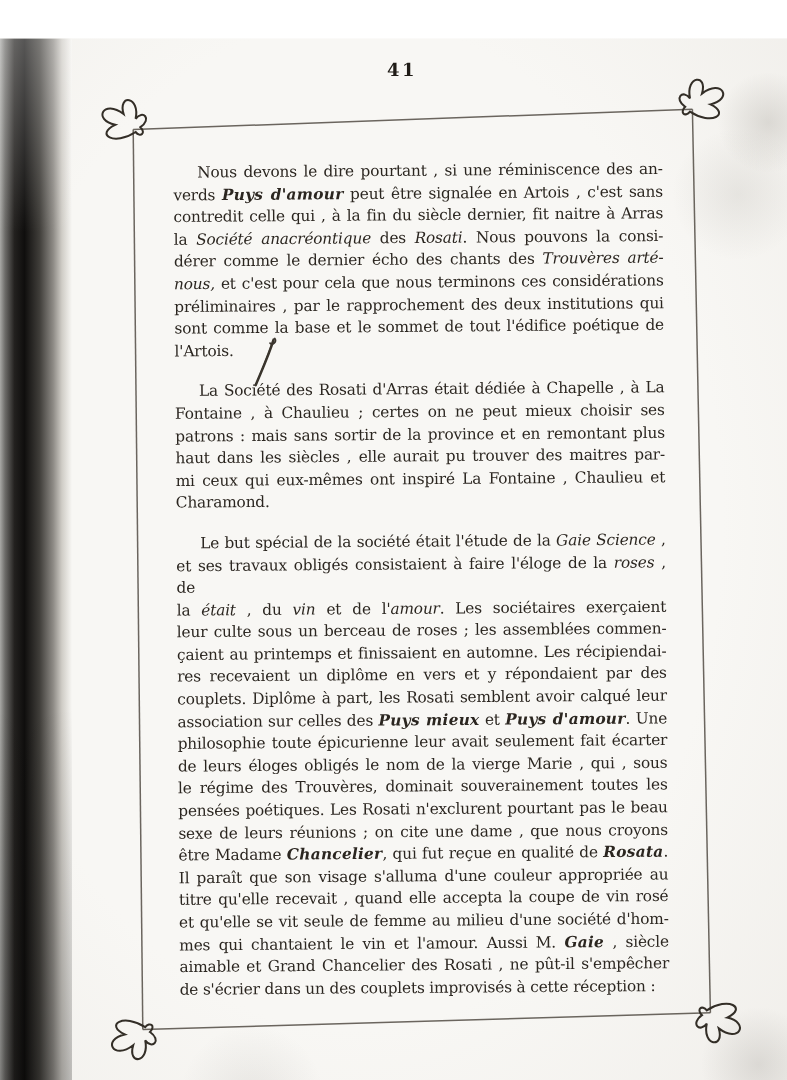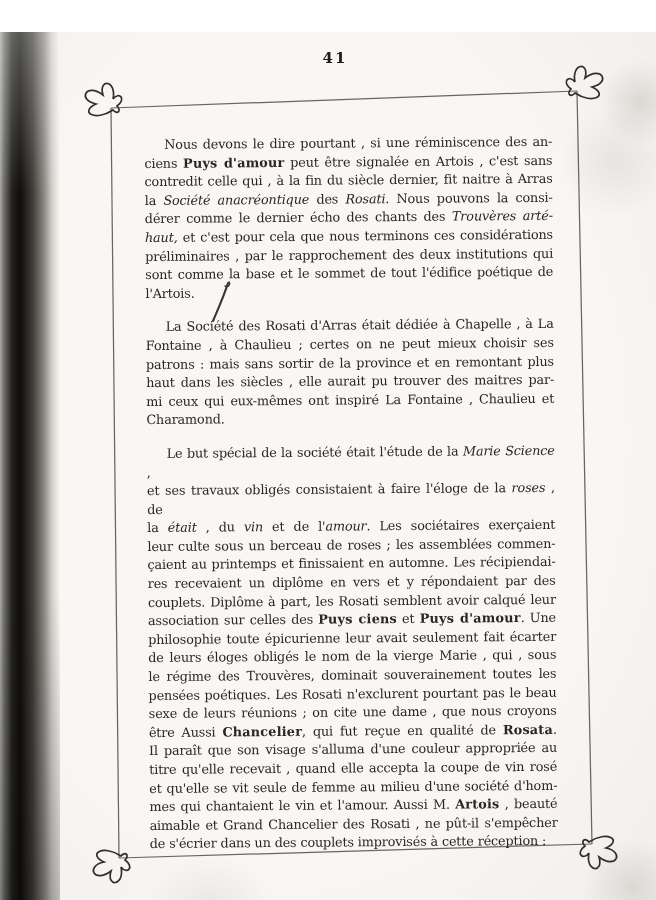--- a/index.html
+++ b/index.html
@@ -38,21 +38,21 @@
     position:absolute;left:147px;top:104px;width:408px;
     color:#2b2620;font-size:12.8px;line-height:18.6px;
     letter-spacing:-0.15px;
     transform:rotate(-0.45deg);transform-origin:left center;
   }
   .para + .para{margin-top:15px;}
   .line{text-align:justify;text-align-last:justify;}
   .para .line:first-child{text-indent:20px;}
   .para .line:last-child{text-align-last:left;}
   .line .i{font-style:italic;}
-  .line .bi{font-weight:bold;letter-spacing:.2px;}
+  .line .bi{font-style:italic;font-weight:bold;letter-spacing:.2px;}
   .penmark{position:absolute;left:210px;top:247px;pointer-events:none;}
   .penmark path{stroke:#3a352d;fill:none;stroke-linecap:round;}
 </style>
 </head>
 <body>
 
 <div class="page">
 
   <div class="gutter"></div>
 
@@ -75,56 +75,56 @@
       <path class="flourish" d="M2 0 C -16 12, -32 2, -15 -6 C -34 -10, -25 -28, -8 -15 C -13 -32, 6 -30, 2 -11 C 8 -19, 16 -11, 6 -4 C 11 1, 6 5, 2 0 Z"></path>
     </g>
     <g transform="translate(591,810) scale(-1,-1)">
       <path class="flourish" d="M2 0 C -16 12, -32 2, -15 -6 C -34 -10, -25 -28, -8 -15 C -13 -32, 6 -30, 2 -11 C 8 -19, 16 -11, 6 -4 C 11 1, 6 5, 2 0 Z"></path>
     </g>
   </svg>
 
   <div class="text-block">
     <div class="para">
         <div class="line"><span>Nous devons le dire pourtant , si une réminiscence des an-</span></div>
-        <div class="line"><span>ciens </span><span class="bi">Puys d'amour</span><span> peut être signalée en Artois , c'est sans</span></div>
+        <div class="line"><span>verds </span><span class="bi">Puys d'amour</span><span> peut être signalée en Artois , c'est sans</span></div>
         <div class="line"><span>contredit celle qui , à la fin du siècle dernier, fit naitre à Arras</span></div>
         <div class="line"><span>la </span><span class="i">Société anacréontique</span><span> des </span><span class="i">Rosati</span><span>. Nous pouvons la consi-</span></div>
         <div class="line"><span>dérer comme le dernier écho des chants des </span><span class="i">Trouvères arté-</span></div>
-        <div class="line"><span class="i">haut,</span><span> et c'est pour cela que nous terminons ces considérations</span></div>
+        <div class="line"><span class="i">nous,</span><span> et c'est pour cela que nous terminons ces considérations</span></div>
         <div class="line"><span>préliminaires , par le rapprochement des deux institutions qui</span></div>
         <div class="line"><span>sont comme la base et le sommet de tout l'édifice poétique de</span></div>
         <div class="line"><span>l'Artois.</span></div>
       </div>
     <div class="para">
         <div class="line"><span>La Société des Rosati d'Arras était dédiée à Chapelle , à La</span></div>
         <div class="line"><span>Fontaine , à Chaulieu ; certes on ne peut mieux choisir ses</span></div>
         <div class="line"><span>patrons : mais sans sortir de la province et en remontant plus</span></div>
         <div class="line"><span>haut dans les siècles , elle aurait pu trouver des maitres par-</span></div>
         <div class="line"><span>mi ceux qui eux-mêmes ont inspiré La Fontaine , Chaulieu et</span></div>
         <div class="line"><span>Charamond.</span></div>
       </div>
     <div class="para">
-        <div class="line"><span>Le but spécial de la société était l'étude de la </span><span class="i">Marie Science</span><span> ,</span></div>
+        <div class="line"><span>Le but spécial de la société était l'étude de la </span><span class="i">Gaie Science</span><span> ,</span></div>
         <div class="line"><span>et ses travaux obligés consistaient à faire l'éloge de la </span><span class="i">roses</span><span> , de</span></div>
         <div class="line"><span>la </span><span class="i">était</span><span> , du </span><span class="i">vin</span><span> et de l'</span><span class="i">amour</span><span>. Les sociétaires exerçaient</span></div>
         <div class="line"><span>leur culte sous un berceau de roses ; les assemblées commen-</span></div>
         <div class="line"><span>çaient au printemps et finissaient en automne. Les récipiendai-</span></div>
         <div class="line"><span>res recevaient un diplôme en vers et y répondaient par des</span></div>
         <div class="line"><span>couplets. Diplôme à part, les Rosati semblent avoir calqué leur</span></div>
-        <div class="line"><span>association sur celles des </span><span class="bi">Puys ciens</span><span> et </span><span class="bi">Puys d'amour</span><span>. Une</span></div>
+        <div class="line"><span>association sur celles des </span><span class="bi">Puys mieux</span><span> et </span><span class="bi">Puys d'amour</span><span>. Une</span></div>
         <div class="line"><span>philosophie toute épicurienne leur avait seulement fait écarter</span></div>
         <div class="line"><span>de leurs éloges obligés le nom de la vierge Marie , qui , sous</span></div>
         <div class="line"><span>le régime des Trouvères, dominait souverainement toutes les</span></div>
         <div class="line"><span>pensées poétiques. Les Rosati n'exclurent pourtant pas le beau</span></div>
         <div class="line"><span>sexe de leurs réunions ; on cite une dame , que nous croyons</span></div>
-        <div class="line"><span>être Aussi </span><span class="bi">Chancelier</span><span>, qui fut reçue en qualité de </span><span class="bi">Rosata</span><span>.</span></div>
+        <div class="line"><span>être Madame </span><span class="bi">Chancelier</span><span>, qui fut reçue en qualité de </span><span class="bi">Rosata</span><span>.</span></div>
         <div class="line"><span>Il paraît que son visage s'alluma d'une couleur appropriée au</span></div>
         <div class="line"><span>titre qu'elle recevait , quand elle accepta la coupe de vin rosé</span></div>
         <div class="line"><span>et qu'elle se vit seule de femme au milieu d'une société d'hom-</span></div>
-        <div class="line"><span>mes qui chantaient le vin et l'amour. Aussi M. </span><span class="bi">Artois</span><span> , beauté</span></div>
+        <div class="line"><span>mes qui chantaient le vin et l'amour. Aussi M. </span><span class="bi">Gaie</span><span> , siècle</span></div>
         <div class="line"><span>aimable et Grand Chancelier des Rosati , ne pût-il s'empêcher</span></div>
         <div class="line"><span>de s'écrier dans un des couplets improvisés à cette réception :</span></div>
       </div>
   </div>
 
   <svg class="penmark" width="26" height="46" viewBox="0 0 26 46">
     <path d="M19 3 C 21 6, 17 9, 15 7" stroke-width="1.4"></path>
     <path d="M18 4 C 14 17, 8 30, 3 42" stroke-width="2.1"></path>
     <path d="M17 6 C 13 18, 8 29, 4 40" stroke-width="1.0" opacity="0.6"></path>
   </svg>

